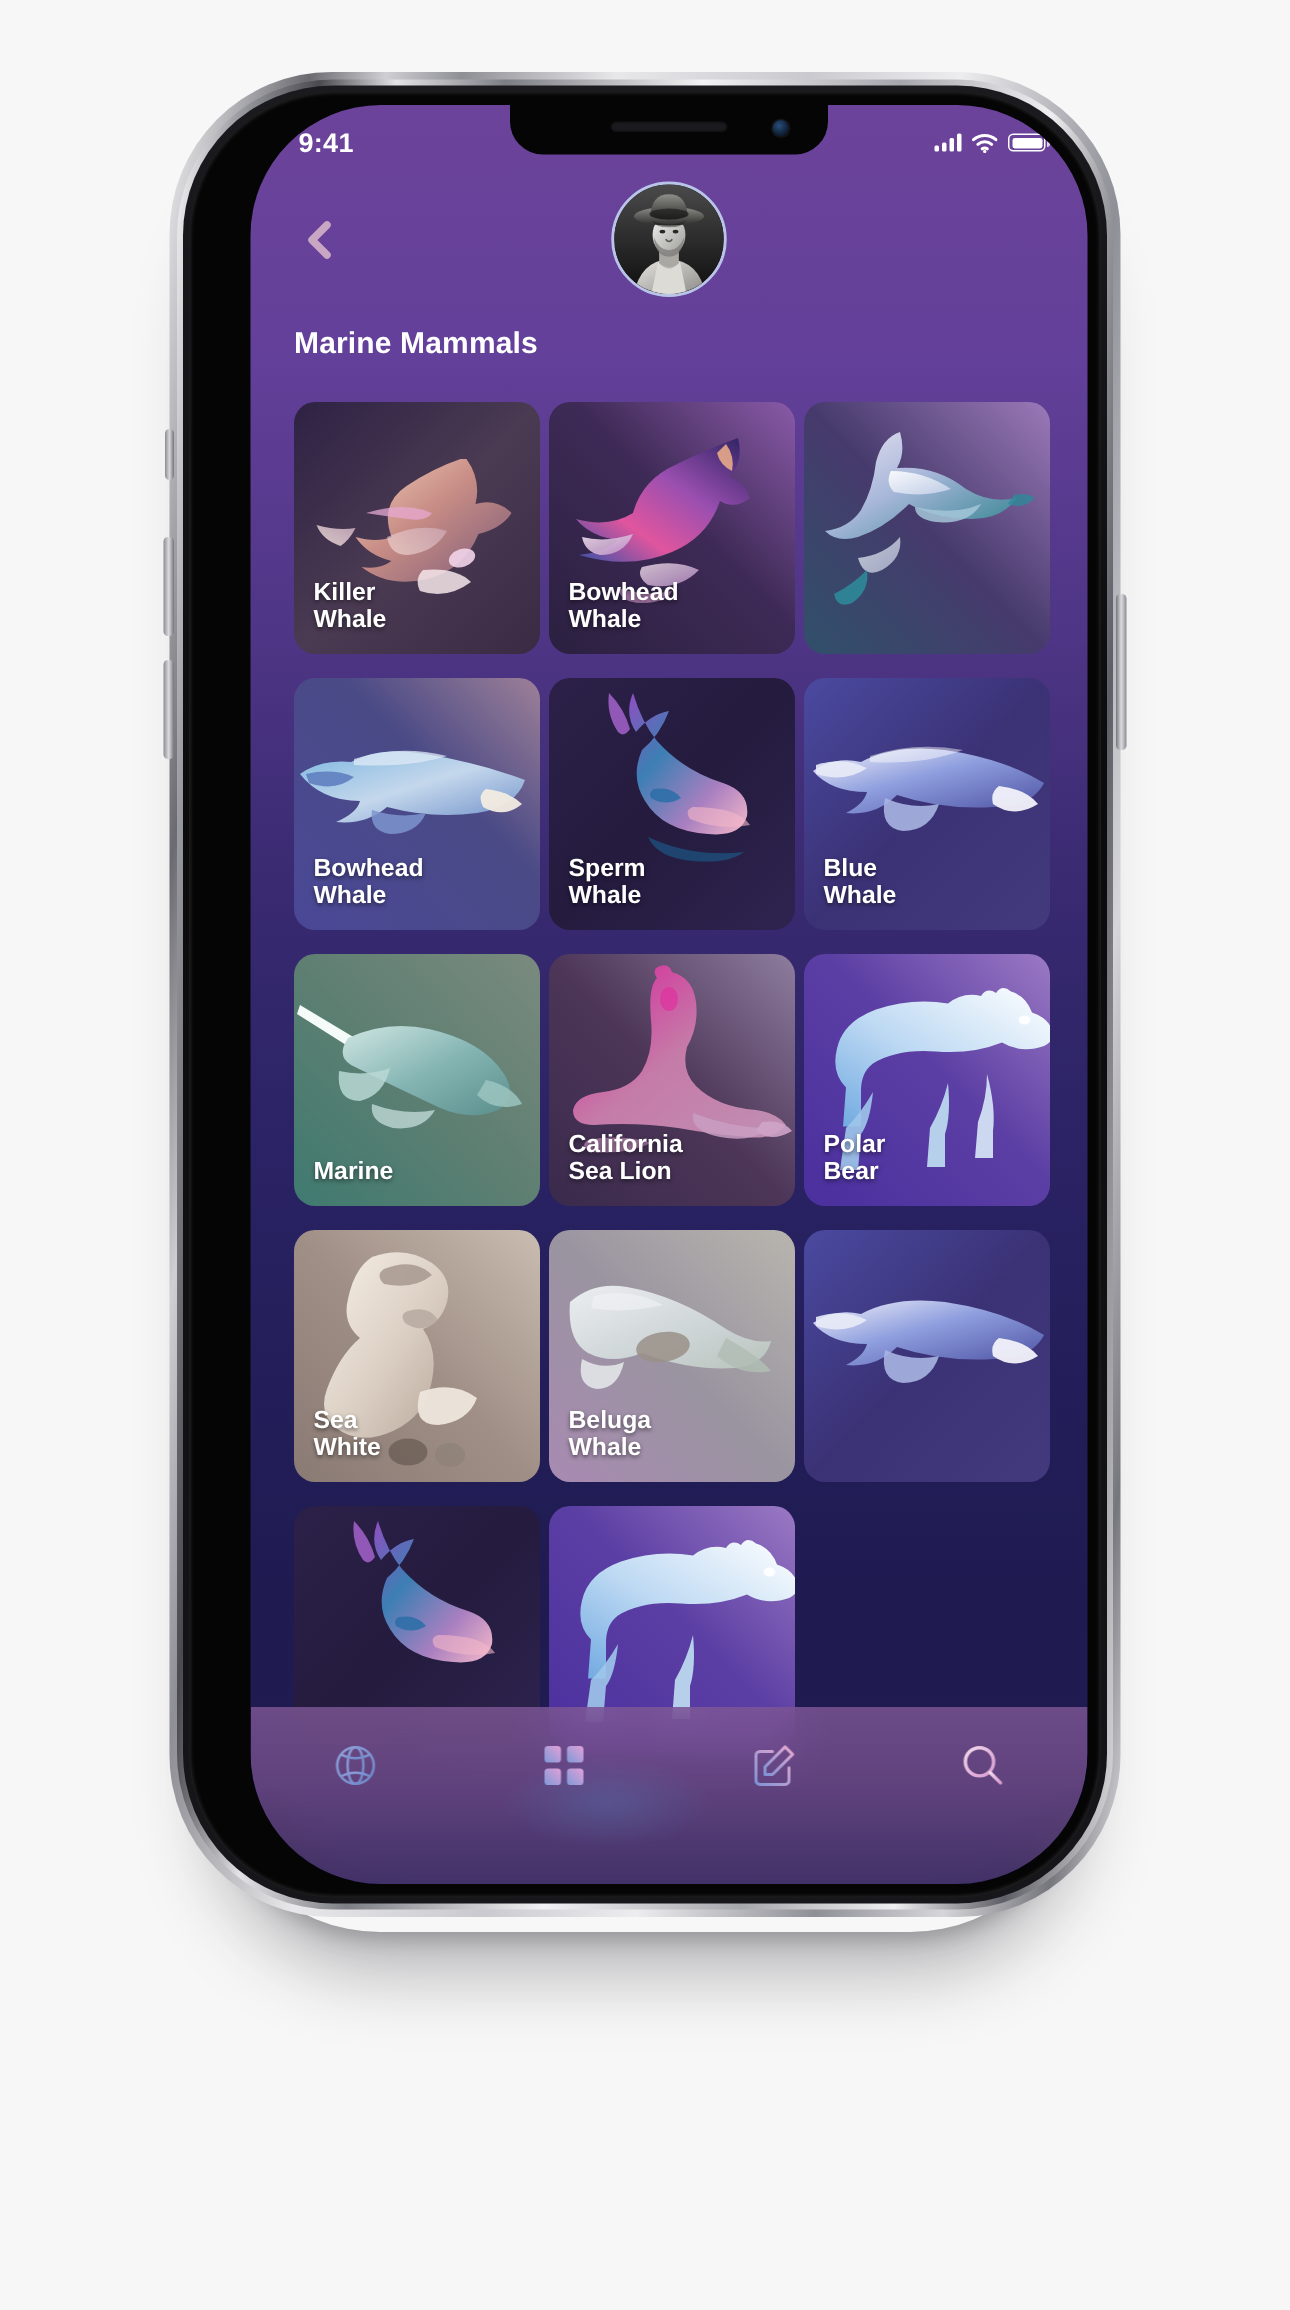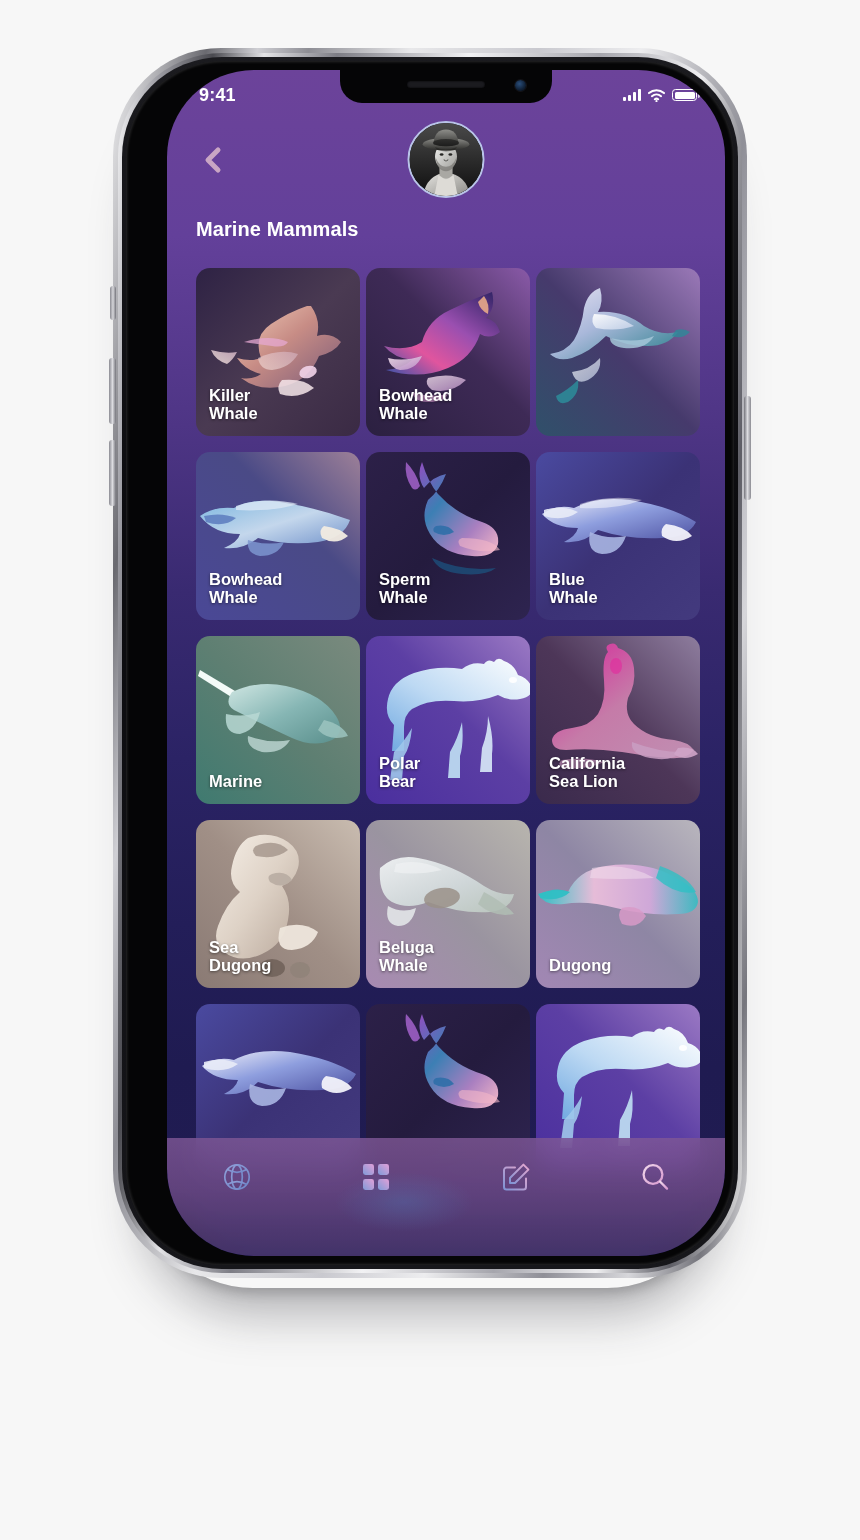--- a/index.html
+++ b/index.html
@@ -524,63 +524,63 @@
             <path d="M52 100 q22 8 42 4 q-8 14 -28 12 q-16 -4 -14 -16z" fill="#cfe6e2" opacity=".7"></path>
             <path d="M128 84 q18 4 24 16 q-18 6 -30 -6z" fill="#9cc4bf" opacity=".85"></path>
           </g>
         </svg>
         <div class="label">Marine</div>
       </div>
 
       <div class="card">
         <svg class="art" viewBox="0 0 164 168" preserveAspectRatio="none">
           <defs>
+              <linearGradient id="bgc9" x1="1" y1="0" x2="0" y2="1">
+            <stop offset="0" stop-color="#8e7d9e"></stop>
+                <stop offset=".5" stop-color="#4d3658"></stop>
+            <stop offset="1" stop-color="#3a2a4c"></stop>
+              </linearGradient>
+            </defs>
+          <rect width="164" height="168" fill="url(#bgc9)"></rect>
+          <g>
+            <path d="M72 16 q-4 -6 2 -8 q6 -2 8 4 q14 4 16 20 q2 16 -6 30 q-4 16 6 26
+                     q14 14 40 16 q14 2 20 10 q-8 10 -26 8 q-24 -2 -46 -6 q-28 -4 -56 -2
+                     q-14 0 -14 -10 q2 -10 20 -12 q18 -2 26 -14 q8 -14 6 -34 q-2 -22 4 -28z" fill="url(#g-sealion)"></path>
+            <path d="M96 106 q26 10 50 10 q-10 10 -32 6 q-20 -4 -18 -16z" fill="#c99ec2" opacity=".85"></path>
+            <path d="M142 112 q14 -2 20 6 q-14 8 -24 0z" fill="#cfa4c8" opacity=".9"></path>
+            <path d="M26 124 q22 -4 42 2 q-16 8 -40 6 q-8 -4 -2 -8z" fill="#b887b0" opacity=".8"></path>
+            <ellipse cx="80" cy="30" rx="6" ry="8" fill="#e0309e" opacity=".7"></ellipse>
+          </g>
+        </svg>
+        <div class="label">California
+Sea Lion</div>
+      </div>
+
+      <div class="card">
+        <svg class="art" viewBox="0 0 164 168" preserveAspectRatio="none">
+          <defs>
               <linearGradient id="bgc8" x1="1" y1="0" x2="0" y2="1">
             <stop offset="0" stop-color="#9b79c4"></stop>
                 <stop offset=".45" stop-color="#5c3fa4"></stop>
             <stop offset="1" stop-color="#4a2f9e"></stop>
               </linearGradient>
             </defs>
           <rect width="164" height="168" fill="url(#bgc8)"></rect>
           <g>
             <path d="M118 28 q4 -6 10 -2 q4 -6 10 -1 q10 3 14 14 q12 4 14 14 q0 8 -12 10
                      q-12 2 -22 -4 q-20 8 -44 6 q-26 -2 -42 8 q-8 6 -8 18 l0 24 h-12 l2 -26
                      q-10 -10 -6 -26 q4 -18 26 -26 q24 -8 48 -4 q10 -8 22 -5z" fill="url(#g-bear)"></path>
             <path d="M46 92 q-2 20 -8 28 l-2 24 h-12 l4 -28 q10 -10 18 -24z" fill="#9fc6ea" opacity=".9"></path>
             <path d="M96 86 q2 22 -2 34 l0 22 h-12 l2 -26 q8 -14 12 -30z" fill="#bcd8f0" opacity=".95"></path>
             <path d="M122 80 q6 22 4 38 l0 18 h-12 l2 -24 q6 -16 6 -32z" fill="#d8e9f8" opacity=".9"></path>
             <ellipse cx="147" cy="44" rx="4" ry="3" fill="#ffffff" opacity=".9"></ellipse>
           </g>
         </svg>
         <div class="label">Polar
 Bear</div>
-      </div>
-
-      <div class="card">
-        <svg class="art" viewBox="0 0 164 168" preserveAspectRatio="none">
-          <defs>
-              <linearGradient id="bgc9" x1="1" y1="0" x2="0" y2="1">
-            <stop offset="0" stop-color="#8e7d9e"></stop>
-                <stop offset=".5" stop-color="#4d3658"></stop>
-            <stop offset="1" stop-color="#3a2a4c"></stop>
-              </linearGradient>
-            </defs>
-          <rect width="164" height="168" fill="url(#bgc9)"></rect>
-          <g>
-            <path d="M72 16 q-4 -6 2 -8 q6 -2 8 4 q14 4 16 20 q2 16 -6 30 q-4 16 6 26
-                     q14 14 40 16 q14 2 20 10 q-8 10 -26 8 q-24 -2 -46 -6 q-28 -4 -56 -2
-                     q-14 0 -14 -10 q2 -10 20 -12 q18 -2 26 -14 q8 -14 6 -34 q-2 -22 4 -28z" fill="url(#g-sealion)"></path>
-            <path d="M96 106 q26 10 50 10 q-10 10 -32 6 q-20 -4 -18 -16z" fill="#c99ec2" opacity=".85"></path>
-            <path d="M142 112 q14 -2 20 6 q-14 8 -24 0z" fill="#cfa4c8" opacity=".9"></path>
-            <path d="M26 124 q22 -4 42 2 q-16 8 -40 6 q-8 -4 -2 -8z" fill="#b887b0" opacity=".8"></path>
-            <ellipse cx="80" cy="30" rx="6" ry="8" fill="#e0309e" opacity=".7"></ellipse>
-          </g>
-        </svg>
-        <div class="label">California
-Sea Lion</div>
       </div>
 
       <div class="card">
         <svg class="art" viewBox="0 0 164 168" preserveAspectRatio="none">
           <defs>
               <linearGradient id="bgc10" x1="1" y1="0" x2="0" y2="1">
             <stop offset="0" stop-color="#c9bcb0"></stop>
                 <stop offset=".5" stop-color="#a08f86"></stop>
             <stop offset="1" stop-color="#8a7a74"></stop>
               </linearGradient>
@@ -591,21 +591,21 @@
                      q-4 24 -26 34 q-22 10 -38 -2 q-12 -10 -6 -26 q8 -22 22 -34
                      q-12 -10 -8 -26 q4 -20 16 -28z" fill="url(#g-otter)"></path>
             <path d="M60 26 q20 -8 32 4 q-12 10 -32 6 q-6 -6 0 -10z" fill="#a2948a" opacity=".8"></path>
             <path d="M76 54 q14 -4 20 6 q-10 10 -22 2 q-4 -6 2 -8z" fill="#b8aca2" opacity=".9"></path>
             <path d="M84 108 q22 -8 38 4 q-6 16 -26 18 q-18 0 -12 -22z" fill="#eee6dc" opacity=".95"></path>
             <ellipse cx="76" cy="148" rx="13" ry="9" fill="#6e6058" opacity=".85"></ellipse>
             <ellipse cx="104" cy="150" rx="10" ry="8" fill="#8e8278" opacity=".8"></ellipse>
           </g>
         </svg>
         <div class="label">Sea
-Dugong</div>
+White</div>
       </div>
 
       <div class="card">
         <svg class="art" viewBox="0 0 164 168" preserveAspectRatio="none">
           <defs>
               <linearGradient id="bgc11" x1="1" y1="0" x2="0" y2="1">
             <stop offset="0" stop-color="#b8b5ae"></stop>
                 <stop offset=".5" stop-color="#9a94a0"></stop>
             <stop offset="1" stop-color="#a88ab2"></stop>
               </linearGradient>
@@ -617,41 +617,20 @@
             <path d="M22 86 q14 8 28 2 q-4 18 -18 18 q-14 -2 -10 -20z" fill="#e2e6e8" opacity=".9"></path>
             <ellipse cx="76" cy="78" rx="18" ry="10" transform="rotate(-8 76 78)" fill="#9a9088" opacity=".85"></ellipse>
             <path d="M118 72 q22 12 30 22 q-20 4 -36 -10z" fill="#b0bdb4" opacity=".85"></path>
             <path d="M30 44 q24 -6 46 6 q-26 6 -48 2z" fill="#f2f4f5" opacity=".6"></path>
           </g>
         </svg>
         <div class="label">Beluga
 Whale</div>
       </div>
 
-      <div class="card">
-        <svg class="art" viewBox="0 0 164 168" preserveAspectRatio="none">
-          <defs>
-              <linearGradient id="bgc12" x1="1" y1="0" x2="0" y2="1">
-            <stop offset="0" stop-color="#b9b6bd"></stop>
-                <stop offset=".5" stop-color="#8e86a4"></stop>
-            <stop offset="1" stop-color="#a287b4"></stop>
-              </linearGradient>
-            </defs>
-          <rect width="164" height="168" fill="url(#bgc12)"></rect>
-          <g>
-            <path d="M2 74 q16 -6 30 -2 q10 -22 38 -26 q42 -6 74 14 q18 10 18 22
-                     q-2 12 -20 12 q-30 2 -62 -6 q-30 -8 -52 -4 q-20 2 -26 -10z" fill="url(#g-dug)"></path>
-            <path d="M4 74 q16 -8 30 -2 q-10 10 -30 6z" fill="#2fbfc4" opacity=".95"></path>
-            <path d="M124 46 q28 10 36 26 q-20 4 -40 -14z" fill="#2fbfc4" opacity=".8"></path>
-            <path d="M86 88 q16 -4 24 8 q-8 14 -24 8 q-6 -10 0 -16z" fill="#d89ac8" opacity=".85"></path>
-            <path d="M56 48 q34 -6 62 10 q-34 2 -64 0z" fill="#f0dcec" opacity=".55"></path>
-          </g>
-        </svg>
-        <div class="label">Dugong</div>
-      </div>
 
       <div class="card">
         <svg class="art" viewBox="0 0 164 168" preserveAspectRatio="none">
           <rect width="164" height="168" fill="url(#bgc6)"></rect>
           <g>
             <path d="M6 62 q14 -10 32 -6 q22 -12 56 -8 q40 6 66 22 q-8 16 -34 16 q-34 2 -64 -8
                      q-14 14 -34 12 q12 -6 14 -14 q-24 0 -36 -14z" fill="url(#g-blue)"></path>
             <path d="M54 80 q18 8 36 4 q-6 18 -24 18 q-16 -2 -12 -22z" fill="#a9b5e2" opacity=".9"></path>
             <path d="M130 72 q18 2 26 12 q-16 10 -30 0 q-2 -8 4 -12z" fill="#f2f2fa" opacity=".95"></path>
             <path d="M8 58 q18 -6 34 2 q-14 10 -34 4z" fill="#e8ebf7" opacity=".9"></path>

